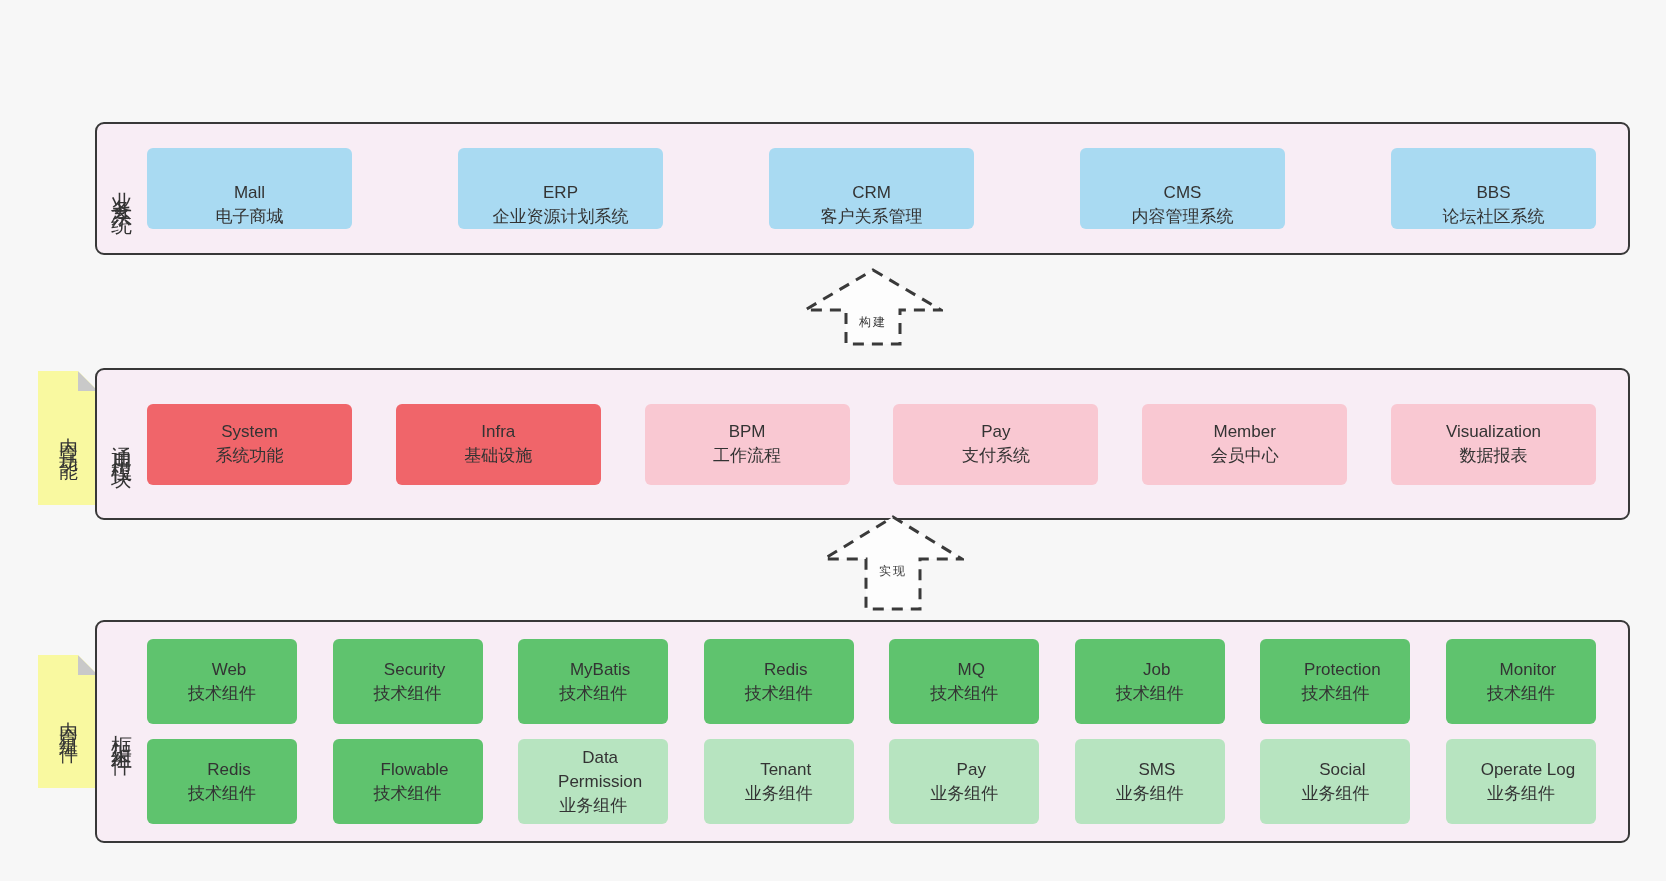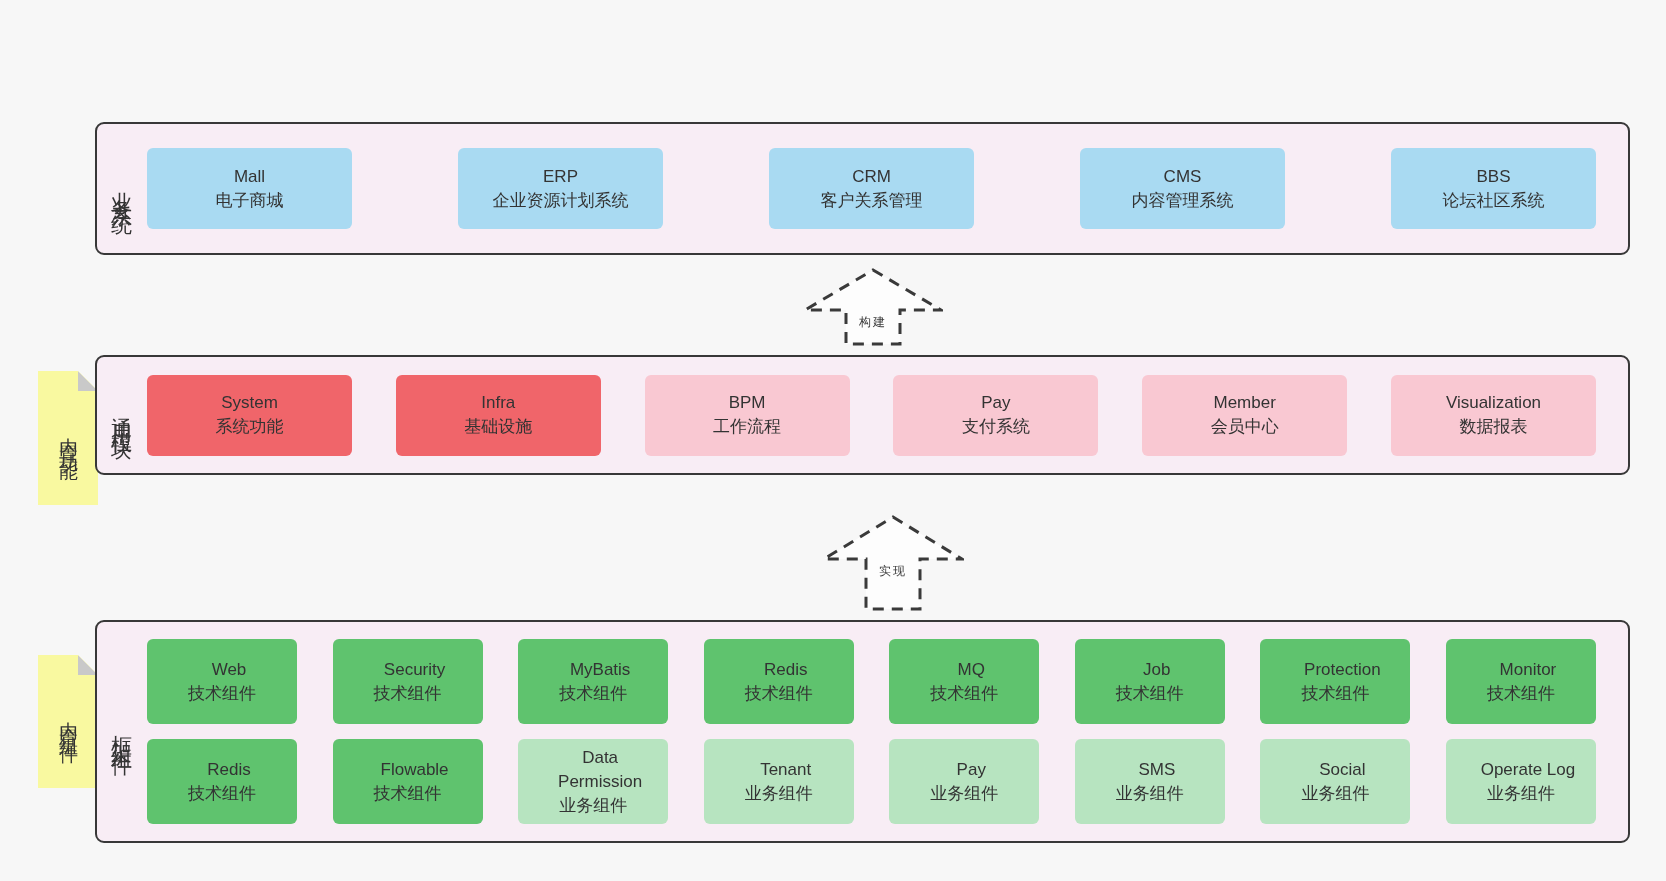--- a/index.html
+++ b/index.html
@@ -3,35 +3,35 @@
 <meta charset="utf-8">
 <style>
   html,body{margin:0;padding:0;}
   body{font-family:"Liberation Sans","DejaVu Sans",sans-serif;}
   .page{position:relative;width:1666px;height:881px;background:var(--page-bg,#f7f7f7);overflow:hidden;}
 
   .section{position:absolute;left:95px;width:1535px;box-sizing:border-box;
     background:var(--section-bg,#f8edf5);border:2px solid var(--section-border,#383838);
     border-radius:9px;display:flex;z-index:1;}
   #sec1{top:122px;height:133px;}
-  #sec2{top:355px;height:120px;}
+  #sec2{top:368px;height:152px;}
   #sec3{top:620px;height:223px;}
 
   .v-label-col{flex:0 0 50px;display:flex;align-items:center;justify-content:center;}
   .v-label{writing-mode:vertical-rl;text-orientation:upright;font-size:21px;letter-spacing:7px;
     color:var(--text,#333);line-height:1.2;}
 
   .section-content{flex:1;display:flex;flex-direction:column;justify-content:center;gap:15px;padding-right:32px;}
   .row{display:flex;justify-content:space-between;}
 
   .box{box-sizing:border-box;border-radius:6px;display:flex;flex-direction:column;
     align-items:center;justify-content:center;text-align:center;color:var(--text,#333);}
   #sec1 .box,#sec2 .box{width:205px;height:81px;}
   #sec3 .box{width:150px;height:85px;}
-  .box.blue{background:var(--blue,#a9daf2);}
+  .box.blue{background:var(--blue,#a9daf2);justify-content:flex-end;}
   .box.red{background:var(--red,#f0656a);}
   .box.pink{background:var(--pink,#f9c8d2);}
   .box.green{background:var(--green,#5fc36e);}
   .box.lightgreen{background:var(--light-green,#b7e4c0);}
   .bname,.bdesc{font-size:17px;line-height:24px;}
   #sec3 .bname{max-width:118px;margin-left:14px;}
 
   .arrow{position:absolute;z-index:1;}
   #arrow1{left:803px;top:268px;width:140px;height:78px;}
   #arrow2{left:822px;top:515px;width:142px;height:96px;}

